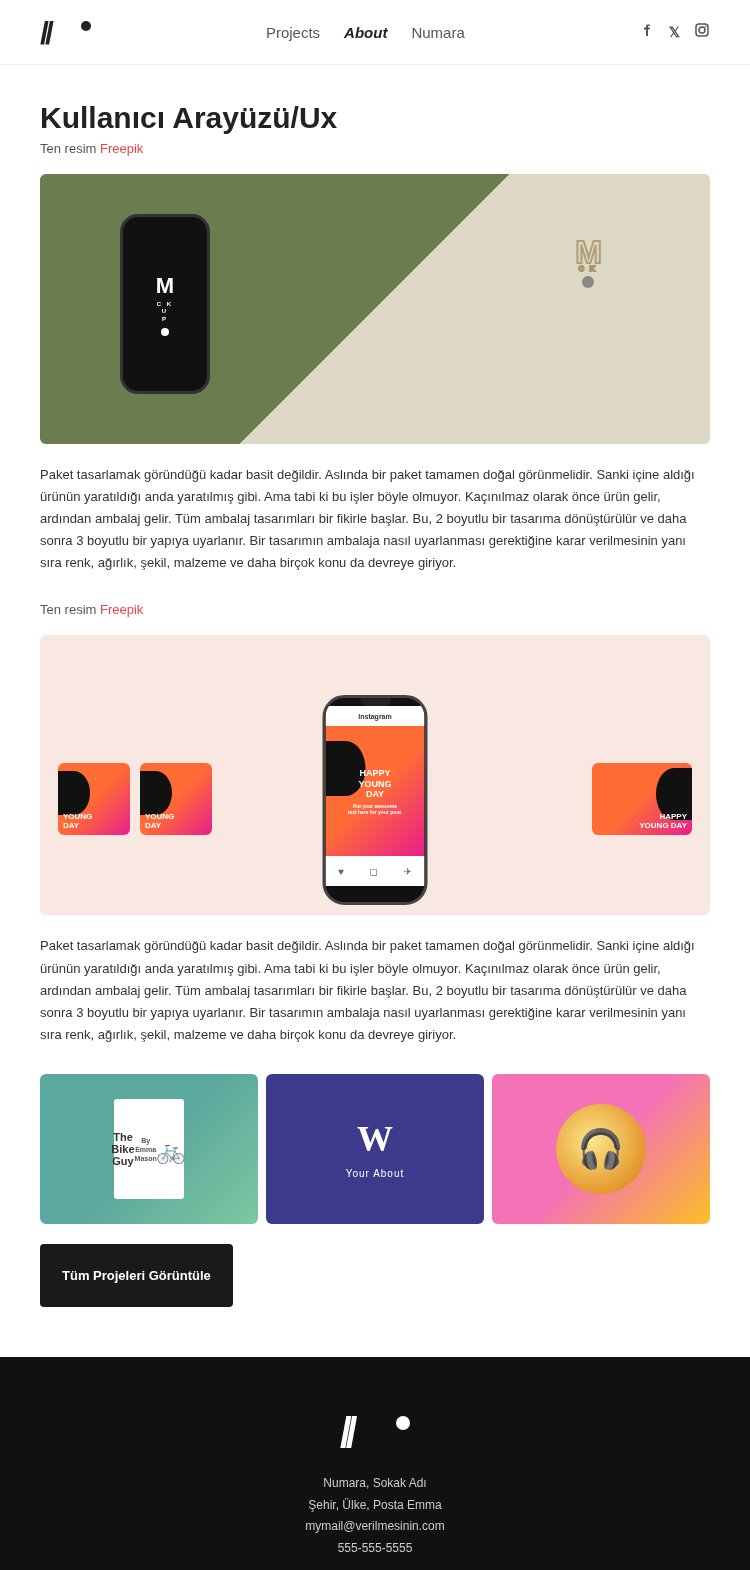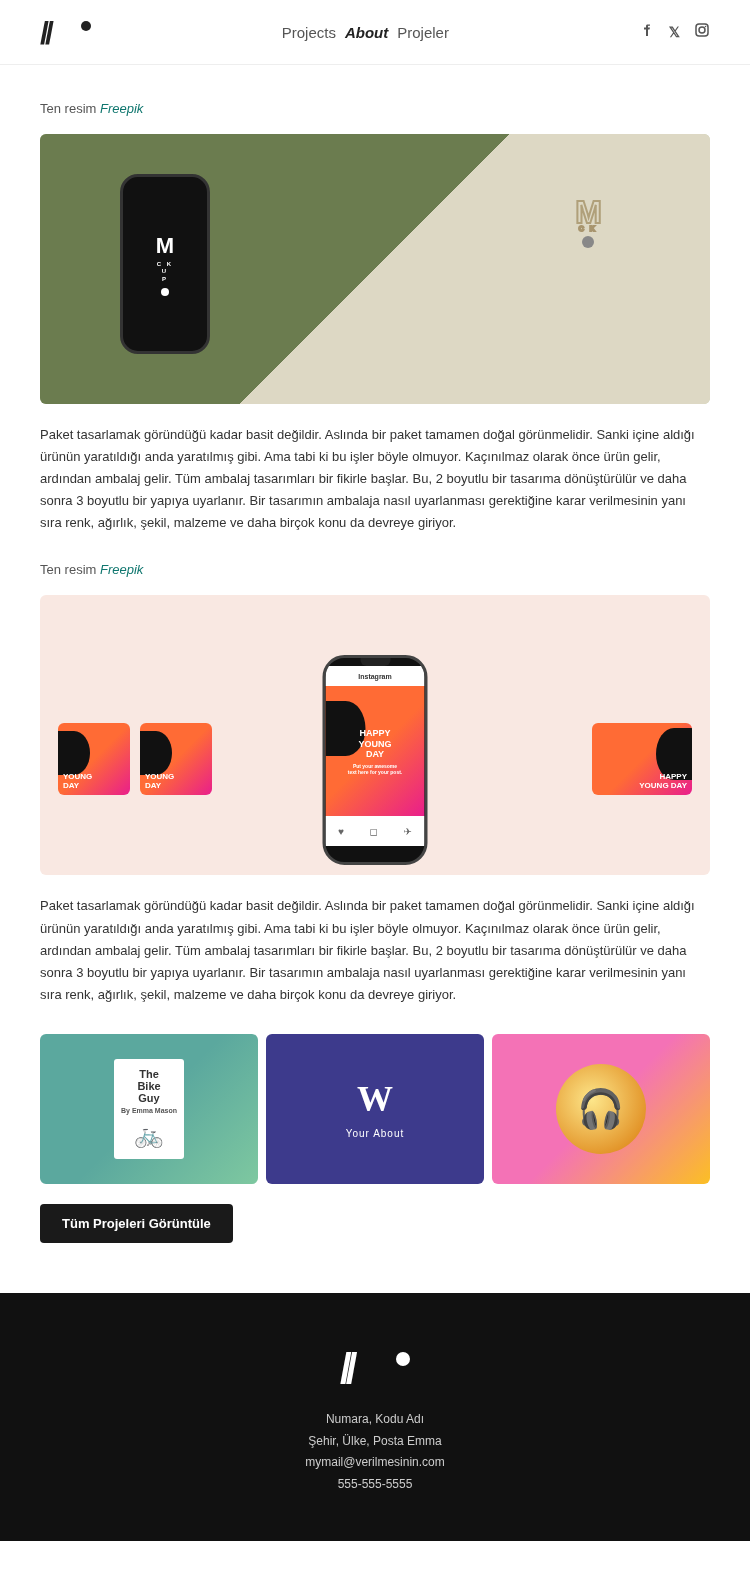--- a/index.html
+++ b/index.html
@@ -5,35 +5,35 @@
     * { margin: 0; padding: 0; box-sizing: border-box; }
     body { font-family: Arial, Helvetica, sans-serif; background: #fff; color: #222; width: 750px; }
 
     
     .navbar {
       display: flex; align-items: center; justify-content: space-between;
       padding: 14px 40px; border-bottom: 1px solid #eee;
     }
     .navbar-logo { display: flex; align-items: center; }
     .logo-svg { width: 52px; height: 36px; }
-    .navbar-links { display: flex; gap: 9px; }
+    .navbar-links { display: flex; gap: 24px; }
     .navbar-links a {
       text-decoration: none; color: #555; font-size: 15px;
     }
     .navbar-links a.active { color: #222; font-weight: 600; font-style: italic; }
     .navbar-social { display: flex; gap: 14px; align-items: center; }
     .social-icon { font-size: 16px; color: #555; text-decoration: none; }
 
     
     .main { padding: 36px 40px 0 40px; }
 
     
     .page-title { font-size: 30px; font-weight: 700; margin-bottom: 6px; }
     .source-label { font-size: 13px; color: #555; margin-bottom: 18px; }
-    .source-label a { color: #0f766e; text-decoration: none; font-style: italic; }
+    .source-label a { color: #ef4444; text-decoration: none; }
 
     
     .project-image {
       width: 100%; border-radius: 6px; overflow: hidden;
       margin-bottom: 20px; background: #c8d0b0;
     }
     .project-image-mockup {
       width: 100%; height: 270px;
       background: linear-gradient(135deg, #6b7c4f 50%, #ddd8c4 50%);
       display: flex; align-items: center; justify-content: center;
@@ -71,21 +71,21 @@
     .related-card {
       border-radius: 6px; overflow: hidden; height: 150px;
     }
     .related-card-1 { background: linear-gradient(135deg, #5ba89e 50%, #7ec8a0 100%); display: flex; align-items: center; justify-content: center; }
     .related-card-2 { background: #3d3a8c; display: flex; align-items: center; justify-content: center; }
     .related-card-3 { background: linear-gradient(135deg, #f472b6 50%, #fbbf24 100%); display: flex; align-items: center; justify-content: center; }
 
     
     .book-cover {
       width: 70px; height: 100px; background: #fff;
-      border-radius: 3px; display: flex; flex-direction: column;
+      border-radius: 3px; display: flex; flex-direction: row;
       align-items: center; justify-content: center;
       font-size: 9px; font-weight: 700; color: #333; text-align: center;
       padding: 6px; line-height: 1.3; position: relative;
     }
     .book-title-text { font-size: 11px; font-weight: 900; line-height: 1.1; }
 
     
     .logo-card-inner {
       display: flex; flex-direction: column; align-items: center;
       gap: 8px;
@@ -95,21 +95,21 @@
     .headphone-circle {
       width: 90px; height: 90px; border-radius: 50%;
       background: radial-gradient(circle at 40% 40%, #fde68a, #d97706);
       display: flex; align-items: center; justify-content: center;
       position: relative;
     }
 
     
     .cta-btn {
       display: inline-block; background: #1a1a1a; color: #fff;
-      font-size: 13px; font-weight: 600; padding: 12px 22px;
+      font-size: 13px; font-weight: 600; padding: 24px 22px;
       border-radius: 4px; border: none; cursor: pointer;
       margin-bottom: 40px;
     }
 
     
     .footer {
       background: #111; color: #fff;
       padding: 50px 40px 30px;
       display: flex; flex-direction: column; align-items: center;
       text-align: center; margin-top: 10px;
@@ -192,21 +192,21 @@
 <nav class="navbar">
   <div class="navbar-logo">
     <svg class="logo-svg" viewBox="0 0 52 36" fill="none" xmlns="http://www.w3.org/2000/svg">
       <text x="0" y="30" font-size="32" font-weight="900" fill="#222" font-family="Arial" letter-spacing="-4">//</text>
       <circle cx="46" cy="12" r="5" fill="#222"></circle>
     </svg>
   </div>
   <div class="navbar-links">
     <a href="#">Projects</a>
     <a href="#" class="active">About</a>
-    <a href="#">Projeler</a>
+    <a href="#">Numara</a>
   </div>
   <div class="navbar-social">
     <a href="#" class="social-icon">
       <svg width="16" height="16" viewBox="0 0 16 16" fill="#555">
           <path d="M10 2.5h-1.5C7.67 2.5 7 3.17 7 4v1.5H5v2h2V14h2V7.5h1.5l.5-2H9V4.25c0-.28.22-.5.5-.5H11V2.5z"></path>
         </svg>
     </a>
     <a href="#" class="social-icon" style="font-style:normal;font-weight:700;font-size:14px;color:#555;">𝕏</a>
     <a href="#" class="social-icon">
       <svg width="16" height="16" viewBox="0 0 16 16" fill="none" stroke="#555" stroke-width="1.5">
@@ -214,20 +214,21 @@
           <circle cx="8" cy="8" r="3"></circle>
           <circle cx="11.5" cy="4.5" r="0.8" fill="#555" stroke="none"></circle>
         </svg>
     </a>
   </div>
 </nav>
 
 <div class="main">
 
   
+  <h1 class="page-title">Kullanıcı Arayüzü/Ux</h1>
   <p class="source-label">
     <span>Ten resim</span>
     <a href="#">Freepik</a>
   </p>
 
   
   <div class="project-image">
     <div class="project-image-mockup">
 
       <div class="phone-mockup">
@@ -334,19 +335,19 @@
 </div>
 
 <footer class="footer">
   <div class="footer-logo">
     <svg width="70" height="46" viewBox="0 0 70 46" fill="none" xmlns="http://www.w3.org/2000/svg">
       <text x="0" y="40" font-size="42" font-weight="900" fill="#fff" font-family="Arial" letter-spacing="-6">//</text>
       <circle cx="63" cy="16" r="7" fill="#fff"></circle>
     </svg>
   </div>
   <div class="footer-address">
-    <div>Numara, Kodu Adı</div>
+    <div>Numara, Sokak Adı</div>
     <div>Şehir, Ülke, Posta Emma</div>
     <div>mymail@verilmesinin.com</div>
     <div>555-555-5555</div>
   </div>
 
 </footer>
 
 </body></html>

